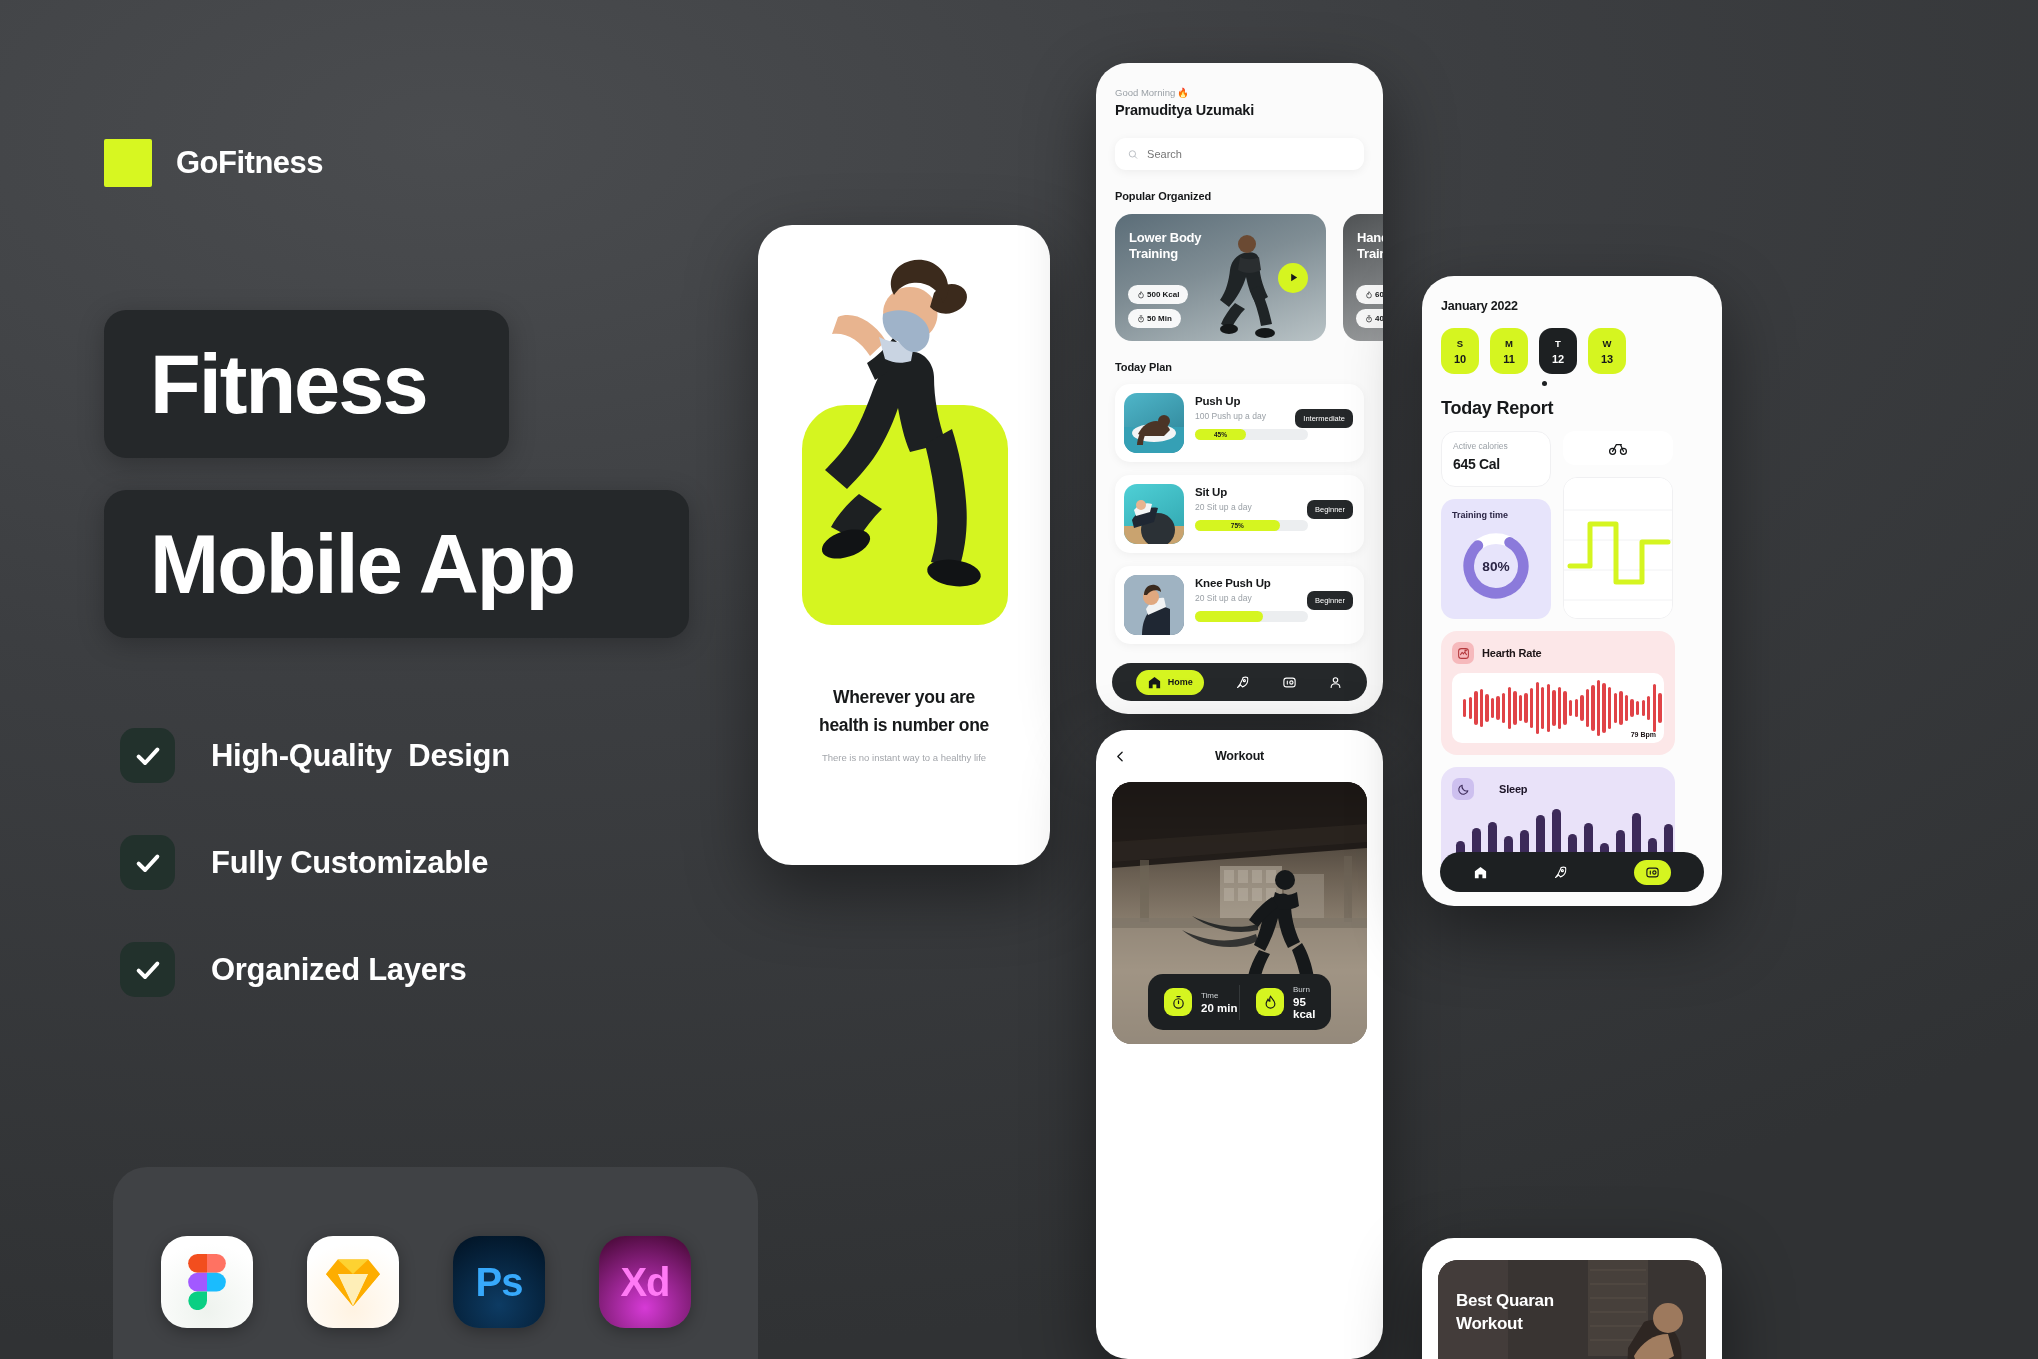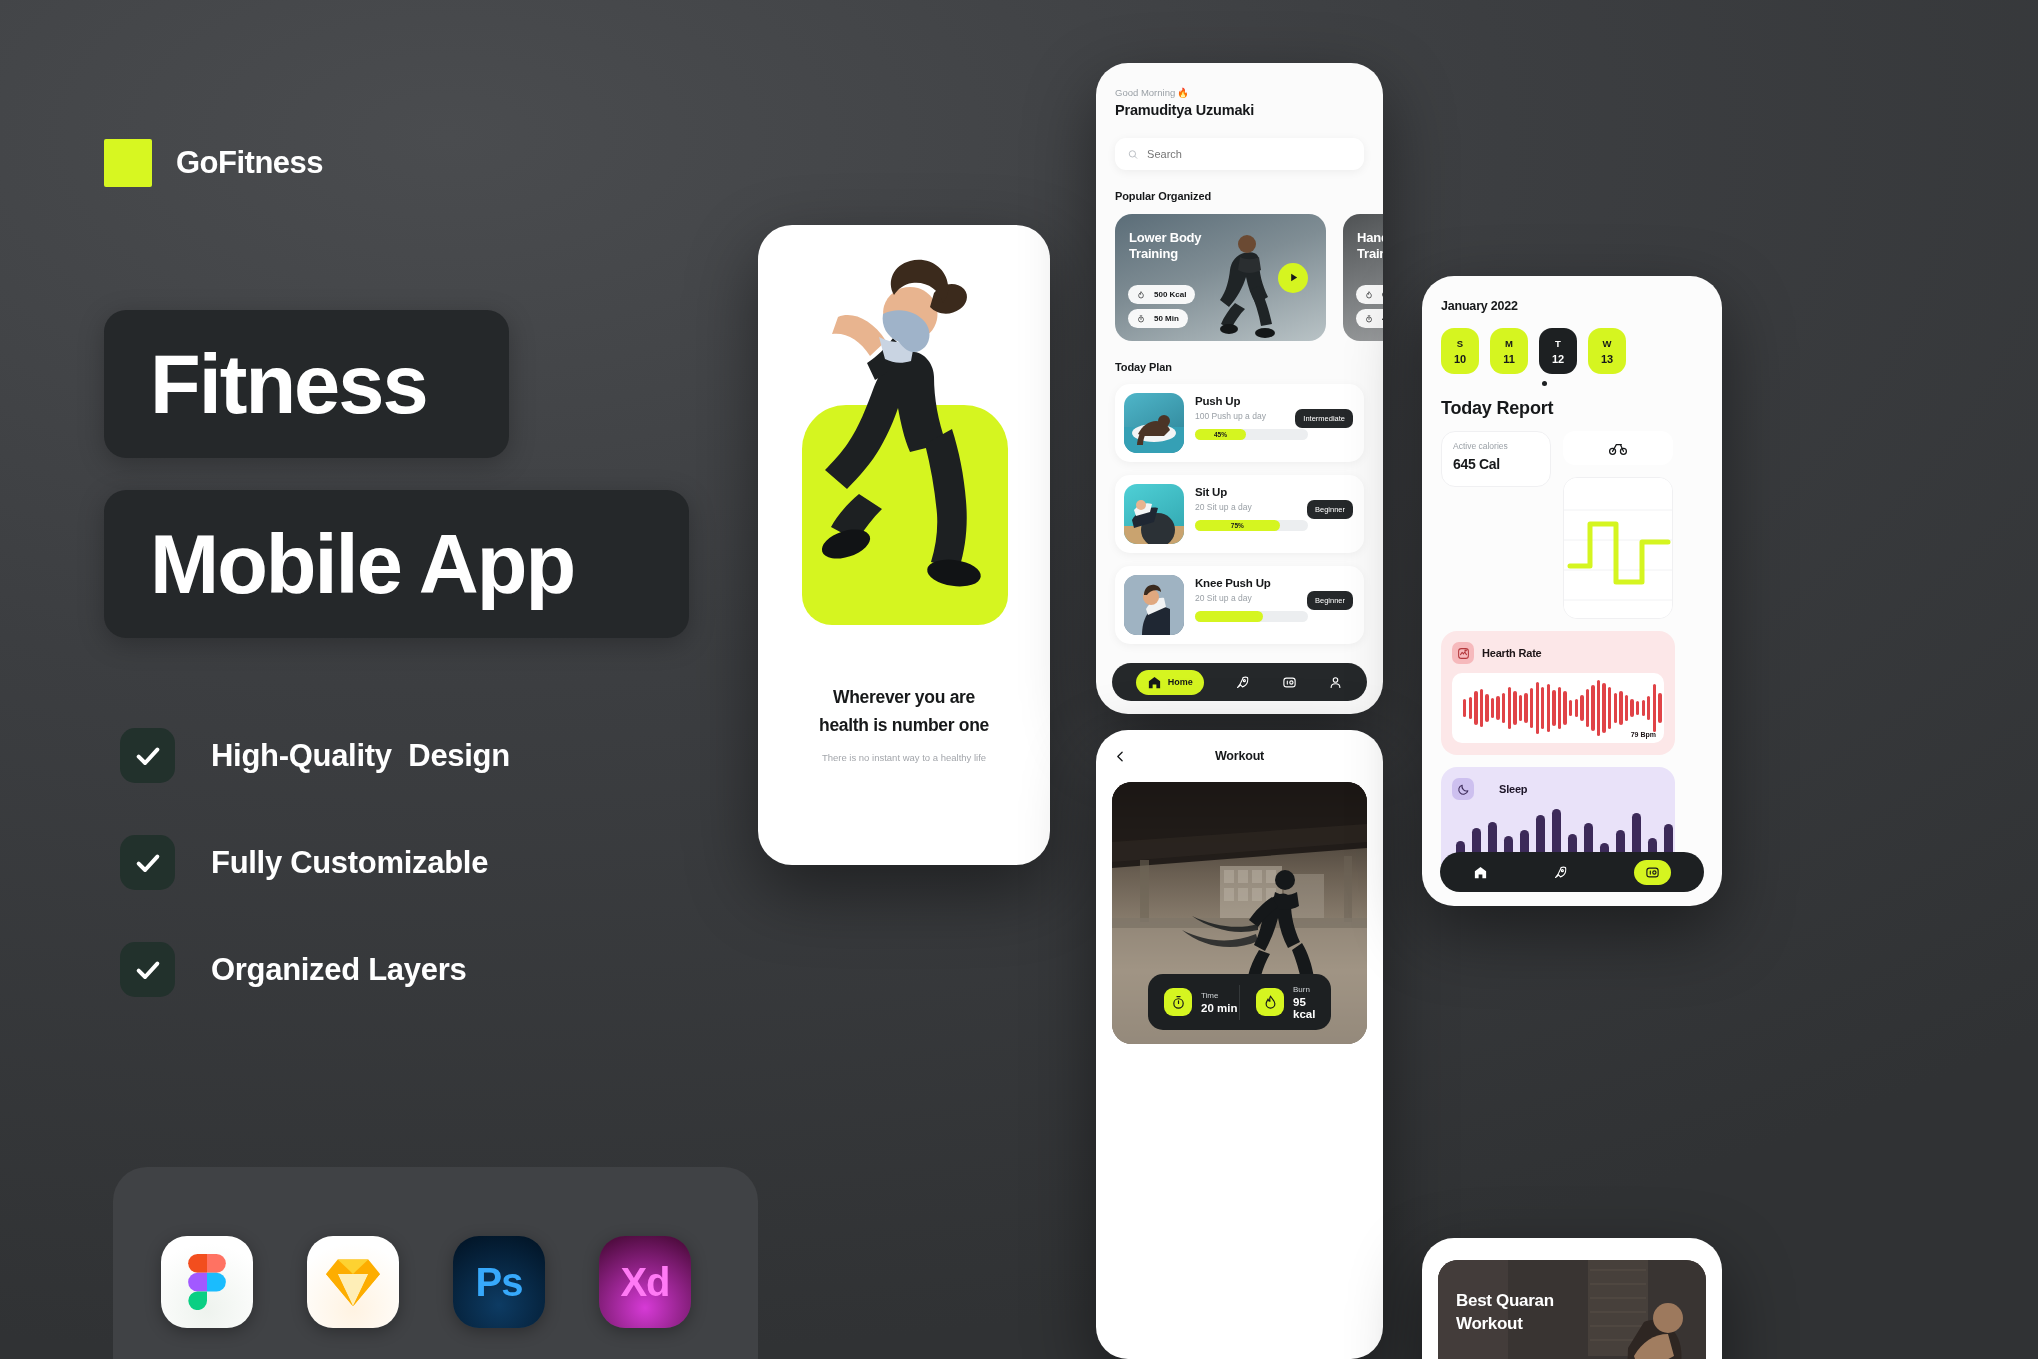--- a/index.html
+++ b/index.html
@@ -100,21 +100,21 @@
     flex:none; width:211px; height:127px; border-radius:17px; position:relative;
     overflow:hidden; color:#fff;
   }
   .pw-card.c1 { background:linear-gradient(160deg,#5b6d78 0%,#7f8d94 45%,#b9c3c6 100%); }
   .pw-card.c2 { width:125px; background:linear-gradient(160deg,#4f5254 0%,#7b7e80 50%,#a9abac 100%); }
   .pw-figure { position:absolute; right:42px; bottom:0; width:74px; height:110px; }
   .pw-title { position:absolute; left:14px; top:16px; font-size:13px; font-weight:700;
               line-height:1.2; letter-spacing:-.2px; width:120px; }
   .pill {
     position:absolute; left:13px; height:19px; border-radius:10px; background:rgba(255,255,255,.93);
-    color:#16181a; font-size:8px; font-weight:600; display:flex; align-items:center; gap:9px;
+    color:#16181a; font-size:8px; font-weight:600; display:flex; align-items:center; gap:2px;
     padding:0 9px; white-space:nowrap;
   }
   .pill.a { bottom:37px; } .pill.b { bottom:13px; }
   .play {
     position:absolute; right:18px; top:50%; transform:translateY(-50%);
     width:30px; height:30px; border-radius:50%; background:#d5f520;
     display:flex; align-items:center; justify-content:center;
   }
 
   .plan-list { margin-top:11px; display:flex; flex-direction:column; gap:13px; }
@@ -595,20 +595,30 @@
       <div class="daydot"></div>
 
       <div class="rp-sec">Today Report</div>
 
       <div class="rp-grid">
         <div class="rp-col">
           <div class="card-cal">
             <div class="cal-lab">Active calories</div>
             <div class="cal-val">645 Cal</div>
           </div>
+          <div class="card-train">
+            <div class="tr-lab">Training time</div>
+            <div class="donutwrap">
+              <svg width="78" height="78" viewBox="0 0 80 80">
+                <circle cx="40" cy="40" r="28" fill="none" stroke="#fff" stroke-width="11"></circle>
+                <circle cx="40" cy="40" r="28" fill="none" stroke="#8b7adb" stroke-width="11" stroke-linecap="round" stroke-dasharray="140.7 175.9" transform="rotate(-60 40 40)"></circle>
+                <text x="40" y="45" text-anchor="middle" font-family="Liberation Sans, sans-serif" font-size="14" font-weight="700" fill="#2b2545">80%</text>
+              </svg>
+            </div>
+          </div>
         </div>
         <div class="rp-col">
           <div class="card-bike">
             <svg width="20" height="20" viewBox="0 0 24 24" fill="none" stroke="#16181a" stroke-width="1.5">
               <circle cx="5.5" cy="16" r="3.6"></circle>
                 <circle cx="18.5" cy="16" r="3.6"></circle>
               <path d="M5.5 16 10 8h5l3.5 8M10 8h6" stroke-linecap="round" stroke-linejoin="round"></path>
             </svg>
           </div>
           <div class="card-chart">

